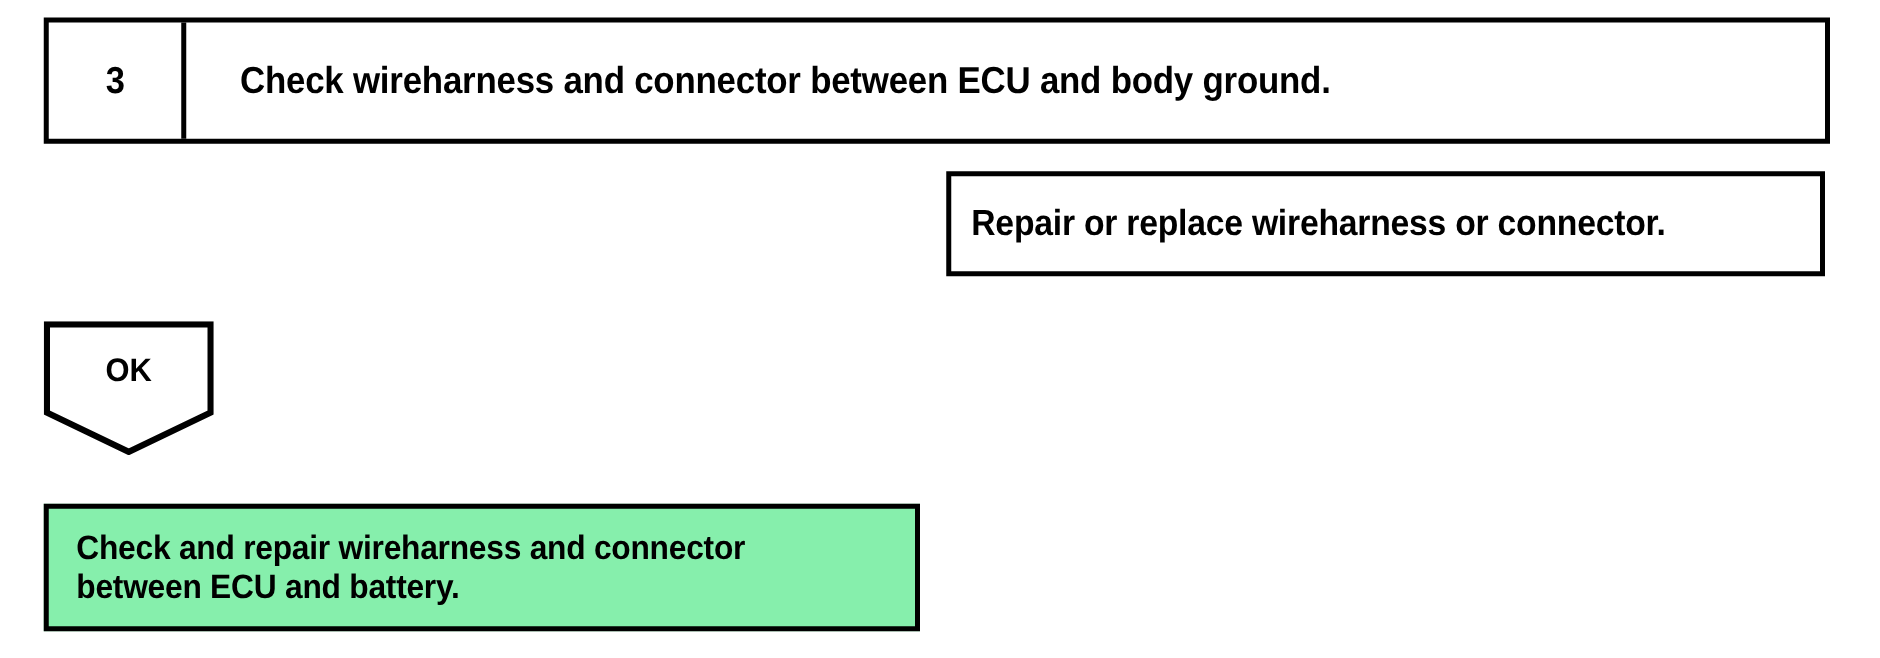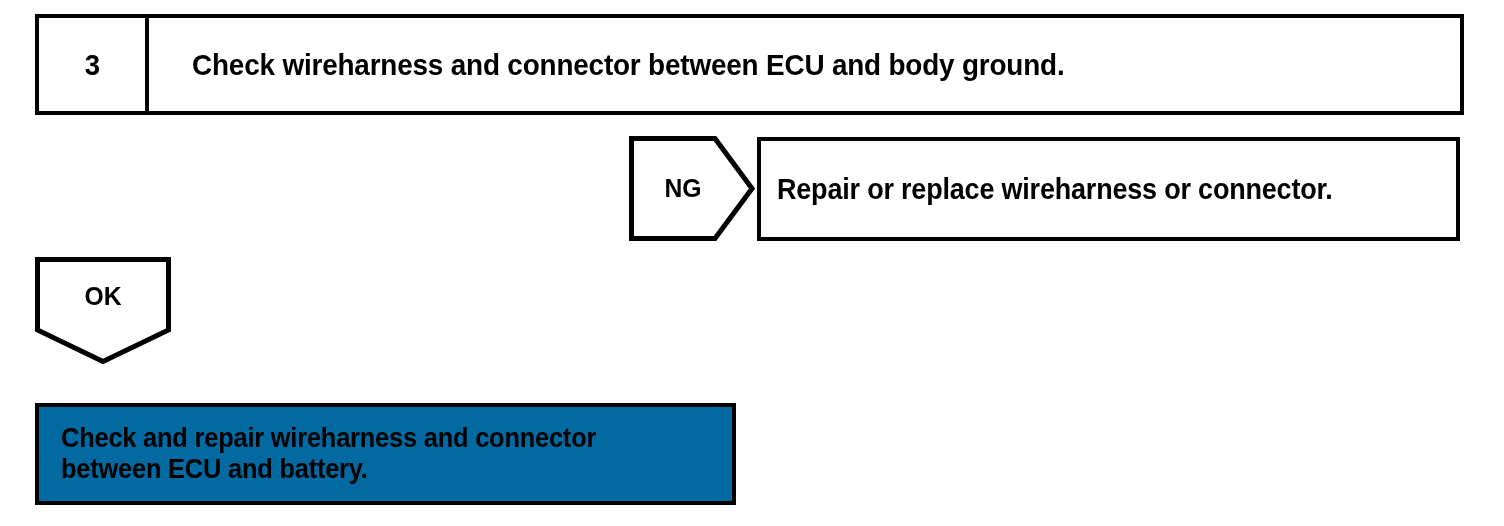--- a/index.html
+++ b/index.html
@@ -88,21 +88,21 @@
     font-weight: bold;
     color: #000000;
     transform: scaleX(0.95);
   }
 
   .repair-box {
     position: absolute;
     left: 757px;
     top: 137px;
     width: 703px;   
-    height: 104px;  
+    height: 84px;  
     border: 4px solid #000000;
     box-sizing: border-box;
     background: #ffffff;
     display: flex;
     align-items: center;
     padding-left: 16px;
   }
   .repair-box .txt {
     font-size: 29px;
     font-weight: bold;
@@ -143,21 +143,21 @@
 
   
   .final-box {
     position: absolute;
     left: 35px;
     top: 403px;
     width: 701px;   
     height: 102px;  
     border: 4px solid #000000;
     box-sizing: border-box;
-    background: #0369a1;
+    background: #86efac;
     display: flex;
     flex-direction: column;
     justify-content: center;
     padding-left: 22px;
   }
   .final-box .txt {
     font-size: 27px;
     font-weight: bold;
     color: #000000;
     line-height: 31px;
@@ -174,26 +174,20 @@
 
   <div class="step-row">
     <div class="step-number-cell">
       <span class="num">3</span>
     </div>
     <div class="step-text-cell">
       <span class="txt">Check wireharness and connector between ECU and body ground.</span>
     </div>
   </div>
 
-  <div class="ng-arrow">
-    <svg viewBox="0 0 126 105" xmlns="http://www.w3.org/2000/svg">
-      <polygon points="2.5,2.5 86,2.5 123,52.5 86,102.5 2.5,102.5" fill="#ffffff" stroke="#000000" stroke-width="5" stroke-linejoin="miter"></polygon>
-    </svg>
-    <span class="label">NG</span>
-  </div>
 
   <div class="repair-box">
     <span class="txt">Repair or replace wireharness or connector.</span>
   </div>
 
   <div class="ok-arrow">
     <svg viewBox="0 0 136 107" xmlns="http://www.w3.org/2000/svg">
       <polygon points="2.5,2.5 133.5,2.5 133.5,73 68,104.5 2.5,73" fill="#ffffff" stroke="#000000" stroke-width="5" stroke-linejoin="miter"></polygon>
     </svg>
     <span class="label">OK</span>

